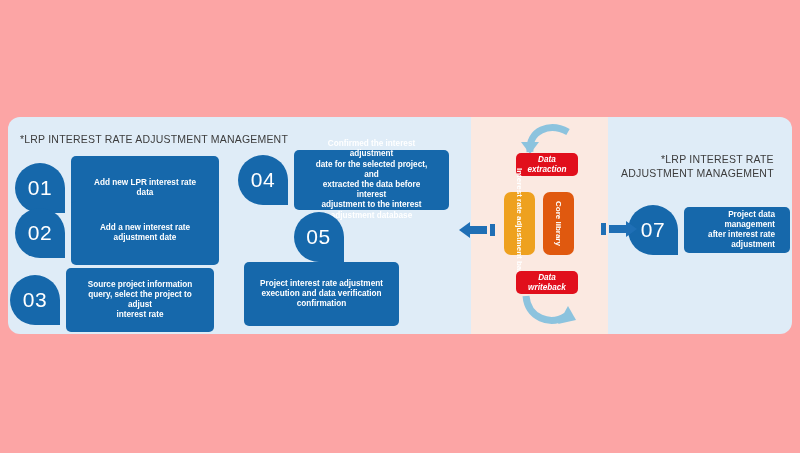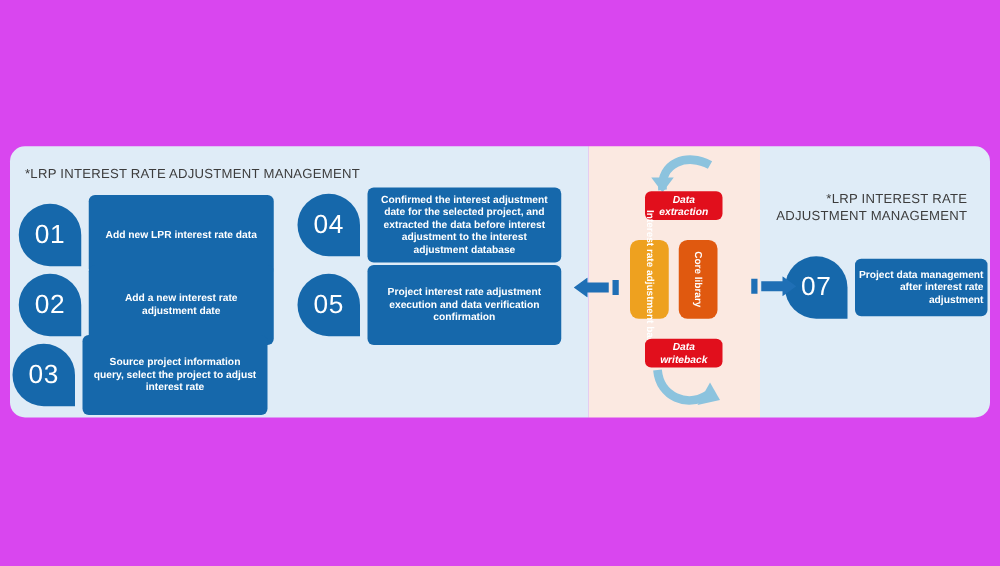--- a/index.html
+++ b/index.html
@@ -7,21 +7,21 @@
     padding: 0;
     background: #ffffff;
   }
   body {
     font-family: "Liberation Sans", sans-serif;
   }
   #canvas {
     position: relative;
     width: 800px;
     height: 453px;
-    background: #d946ef;
+    background: #fca5a5;
     overflow: hidden;
   }
 
   
   .panel {
     position: absolute;
     box-sizing: border-box;
   }
   #panel-left {
     left: 8px;
@@ -83,36 +83,36 @@
     background: #1668ab;
     border-radius: 5px;
     color: #ffffff;
     font-size: 8.2px;
     font-weight: bold;
     line-height: 1.24;
     text-align: center;
     display: flex;
     align-items: center;
     justify-content: center;
-    padding: 4px 0;
+    padding: 4px 15px;
     box-sizing: border-box;
     flex: none;
   }
   .step-box span { display: block; white-space: pre-line; }
 
   
   #step-01 { left: 15px; top: 156px; }
-  #step-02 { left: 15px; top: 212px; }
+  #step-02 { left: 15px; top: 201px; }
   #step-03 { left: 10px; top: 268px; }
   #step-01 .step-box, #step-02 .step-box, #step-03 .step-box {
     width: 148px; height: 64px; margin-left: 6px;
   }
   
   #step-04 { left: 238px; top: 150px; }
-  #step-05 { left: 238px; top: 212px; }
+  #step-05 { left: 238px; top: 212px; flex-direction: column; }
   #step-06 { left: 238px; top: 268px; }
   #step-04 .step-box { width: 155px; height: 60px; margin-left: 6px; }
   #step-05 .step-box, #step-06 .step-box { width: 155px; height: 64px; margin-left: 6px; }
   
   #step-07 { left: 628px; top: 205px; }
   #step-07 .step-box { width: 106px; height: 46px; margin-left: 6px; text-align: right; }
 
   
   .vbox {
     position: absolute;

